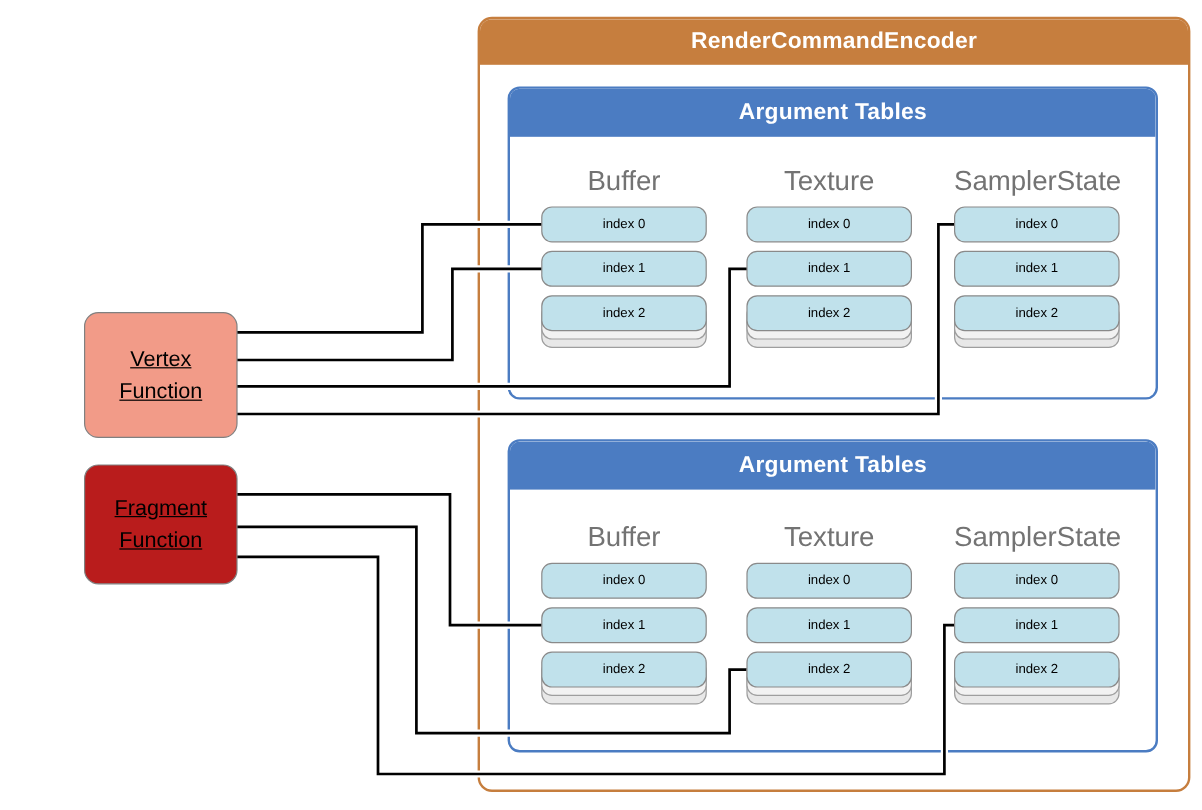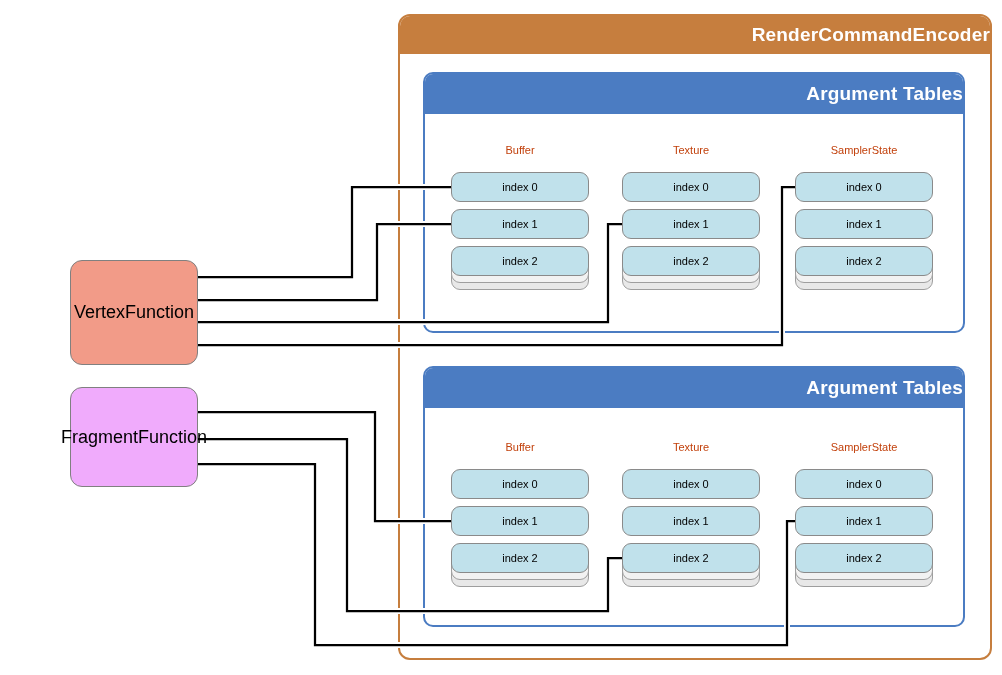--- a/index.html
+++ b/index.html
@@ -5,43 +5,43 @@
   html, body { margin:0; padding:0; background:#ffffff; }
   #canvas {
     position:relative; width:1002px; height:675px; background:#ffffff;
     font-family:"Liberation Sans", sans-serif; overflow:hidden;
   }
   .frame {
     position:absolute; background:#ffffff; border:2.5px solid #888;
     border-radius:12px; box-sizing:border-box; z-index:1; overflow:hidden;
   }
   .frame-header {
-    display:flex; align-items:center; justify-content:flex-end;
+    display:flex; align-items:center; justify-content:center;
     color:#ffffff; font-weight:bold; font-size:19px; letter-spacing:0.2px;
   }
   #encoder-frame  { left:398px; top:14px;  width:594px; height:646px; }
   #encoder-frame .frame-header { height:38px; }
   #table1-frame   { left:423px; top:72px;  width:542px; height:261px; border-radius:10px; }
   #table2-frame   { left:423px; top:366px; width:542px; height:261px; border-radius:10px; }
   #table1-frame .frame-header, #table2-frame .frame-header { height:40px; }
   #pipeline-frame { left:12px;  top:192px; width:250px; height:321px; }
   #pipeline-frame .frame-header { height:41px; }
 
   .func-node {
     position:absolute; width:128px; border:1.5px solid #808080; border-radius:12px;
-    box-sizing:border-box; display:flex; flex-direction:row; align-items:center;
-    justify-content:center; font-size:18px; line-height:27px; color:#000; z-index:10;
+    box-sizing:border-box; display:flex; flex-direction:column; align-items:center;
+    justify-content:center; font-size:18px; line-height:27px; color:#000; z-index:10;text-decoration:underline;
   }
   #vertex-node   { left:70px; top:260px; height:105px; }
   #fragment-node { left:70px; top:387px; height:100px; }
 
   .column { position:absolute; width:138px; z-index:10; }
   .col-label {
-    text-align:center; font-size:11px; height:22px; line-height:22px;
-    margin-bottom:11px; color:#c2410c; white-space:nowrap;
+    text-align:center; font-size:23px; height:22px; line-height:22px;
+    margin-bottom:11px; color:#737373; white-space:nowrap;
   }
   .slot {
     height:30px; border:1.5px solid #8a8a8a; border-radius:9px; box-sizing:border-box;
     display:flex; align-items:center; justify-content:center; font-size:11px;
     color:#000; margin-bottom:7px; position:relative; z-index:3; background:#c0e1eb;
   }
   .stack-wrap { position:relative; height:30px; }
   .stack-wrap .slot { margin-bottom:0; }
   .ghost {
     position:absolute; left:0; width:100%; height:30px; border:1.5px solid #9e9e9e;
@@ -99,21 +99,21 @@
       <polyline points="193,412 375,412 375,521 456,521" fill="none" stroke="#000000" stroke-width="2.25"></polyline>
       <polyline points="193,439 347,439 347,611 608,611 608,558 627,558" fill="none" stroke="#000000" stroke-width="2.25"></polyline>
       <polyline points="193,464 315,464 315,645 787,645 787,521 800,521" fill="none" stroke="#000000" stroke-width="2.25"></polyline>
     </svg>
 
   <div class="func-node" id="vertex-node" style="background-color: rgb(242, 155, 136);">
     <span>Vertex</span>
     <span>Function</span>
   </div>
 
-  <div class="func-node" id="fragment-node" style="background-color: #f0abfc;">
+  <div class="func-node" id="fragment-node" style="background-color: #b91c1c;">
     <span>Fragment</span>
     <span>Function</span>
   </div>
 
   <div class="column" id="t1-col-buffer">
     <div class="col-label">Buffer</div>
     <div class="slot" style="background-color: rgb(192, 225, 235); border-color: rgb(138, 138, 138);">index 0</div>
     <div class="slot" style="background-color: rgb(192, 225, 235); border-color: rgb(138, 138, 138);">index 1</div>
     <div class="stack-wrap">
       <div class="slot" style="background-color: rgb(192, 225, 235); border-color: rgb(138, 138, 138);">index 2</div>

